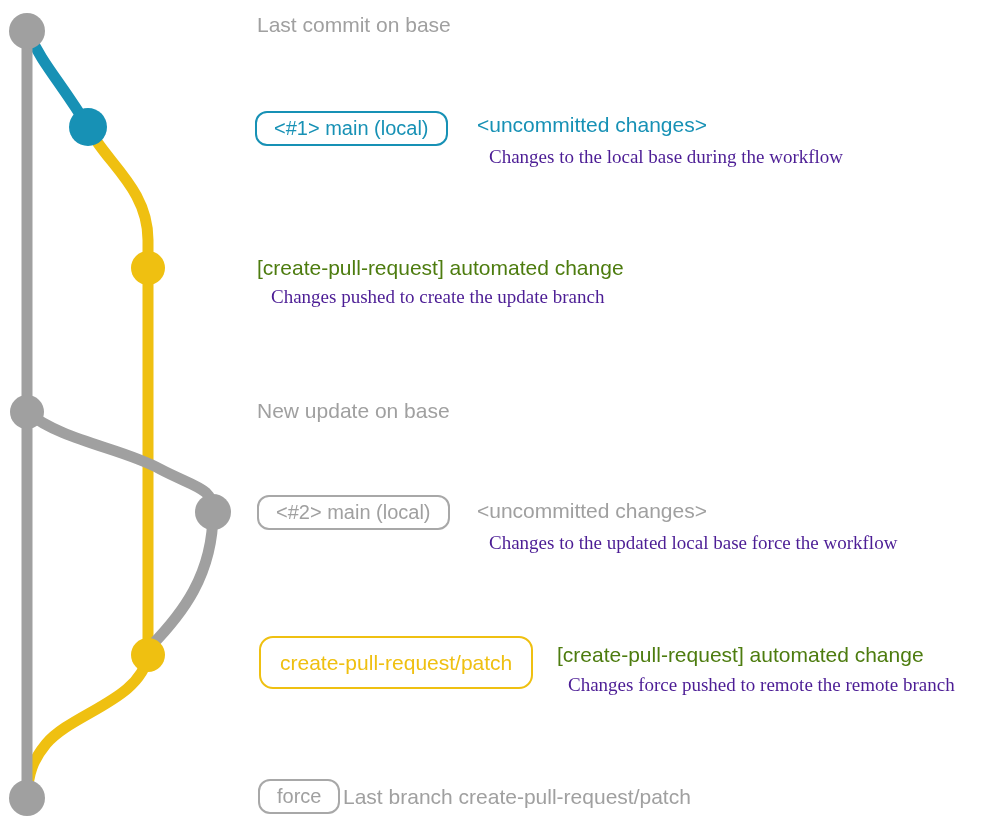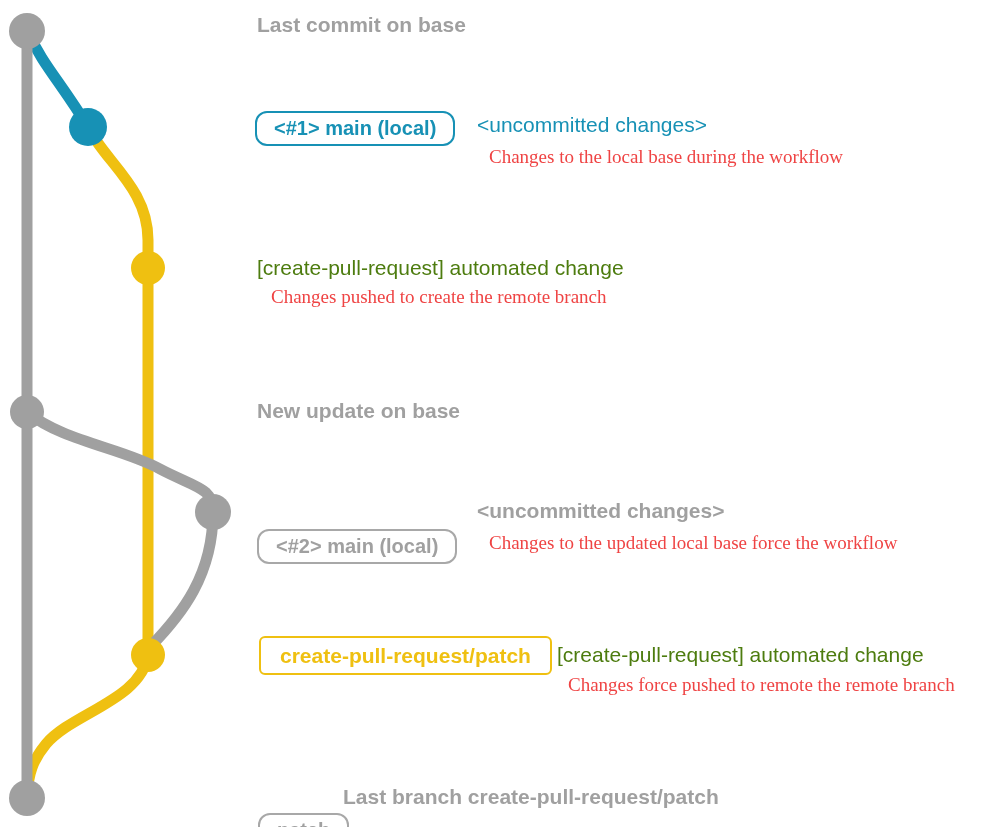--- a/index.html
+++ b/index.html
@@ -2,37 +2,37 @@
 <html><head>
 <meta charset="utf-8">
 <style>
   html,body{margin:0;padding:0;background:#ffffff;}
   body{
     width:981px;height:827px;position:relative;overflow:hidden;
     font-family:"Liberation Sans",sans-serif;
   }
   .abs{position:absolute;white-space:nowrap;}
   .t21{font-size:21px;line-height:24px;}
-  .gray{color:#a0a0a0;font-weight:bold;}
+  .gray{color:#a0a0a0;}
   .blue{color:#1791b5;}
   .yellow{color:#4d7c0f;}
   .serif{
     font-family:"Liberation Serif",serif;
-    font-size:19px;line-height:22px;color:#ef4444;
+    font-size:19px;line-height:22px;color:#4c1d95;
   }
   .pill{
     display:inline-flex;align-items:center;justify-content:center;
     box-sizing:border-box;background:#ffffff;border-radius:12px;
-    font-size:20px;height:35px;padding:0 17px;font-weight:bold;
+    font-size:20px;height:35px;padding:0 17px;
   }
   .pill-blue{border:2px solid #1791b5;color:#1791b5;}
-  .pill-gray{border:2px solid #a8a8a8;color:#a0a0a0;margin-top:34px;}
+  .pill-gray{border:2px solid #a8a8a8;color:#a0a0a0;}
   .pill-yellow{
     border:2px solid #efc011;color:#efc011;
-    height:39px;border-radius:6px;font-size:21px;padding:0 19px;
+    height:53px;border-radius:14px;font-size:21px;padding:0 19px;
   }
   svg{position:absolute;left:0;top:0;}
 </style>
 </head>
 <body>
 
 <svg width="260" height="827" viewBox="0 0 260 827">
 
   <path d="M 28 32 C 42 64, 62 84, 88 127" fill="none" stroke-width="11" stroke-linecap="round" stroke="#1791b5"></path>
 
@@ -55,26 +55,26 @@
   <circle cx="27" cy="798" r="18" fill="#a0a0a0"></circle>
 </svg>
 
 <div class="abs t21 gray" style="left:257px;top:13px">Last commit on base</div>
 
 <div class="abs pill pill-blue" style="left:255px;top:111px">&lt;#1&gt; main (local)</div>
 <div class="abs t21 blue" style="left:477px;top:113px">&lt;uncommitted changes&gt;</div>
 <div class="abs serif" style="left:489px;top:146px">Changes to the local base during the workflow</div>
 
 <div class="abs t21 yellow" style="left:257px;top:256px">[create-pull-request] automated change</div>
-<div class="abs serif" style="left:271px;top:286px">Changes pushed to create the remote branch</div>
+<div class="abs serif" style="left:271px;top:286px">Changes pushed to create the update branch</div>
 
 <div class="abs t21 gray" style="left:257px;top:399px">New update on base</div>
 
 <div class="abs pill pill-gray" style="left:257px;top:495px">&lt;#2&gt; main (local)</div>
 <div class="abs t21 gray" style="left:477px;top:499px">&lt;uncommitted changes&gt;</div>
 <div class="abs serif" style="left:489px;top:532px">Changes to the updated local base force the workflow</div>
 
 <div class="abs pill pill-yellow" style="left:259px;top:636px">create-pull-request/patch</div>
 <div class="abs t21 yellow" style="left:557px;top:643px">[create-pull-request] automated change</div>
 <div class="abs serif" style="left:568px;top:674px">Changes force pushed to remote the remote branch</div>
 
-<div class="abs pill pill-gray" style="left:258px;top:779px">patch</div>
+<div class="abs pill pill-gray" style="left:258px;top:779px">force</div>
 <div class="abs t21 gray" style="left:343px;top:785px">Last branch create-pull-request/patch</div>
 
 </body></html>

